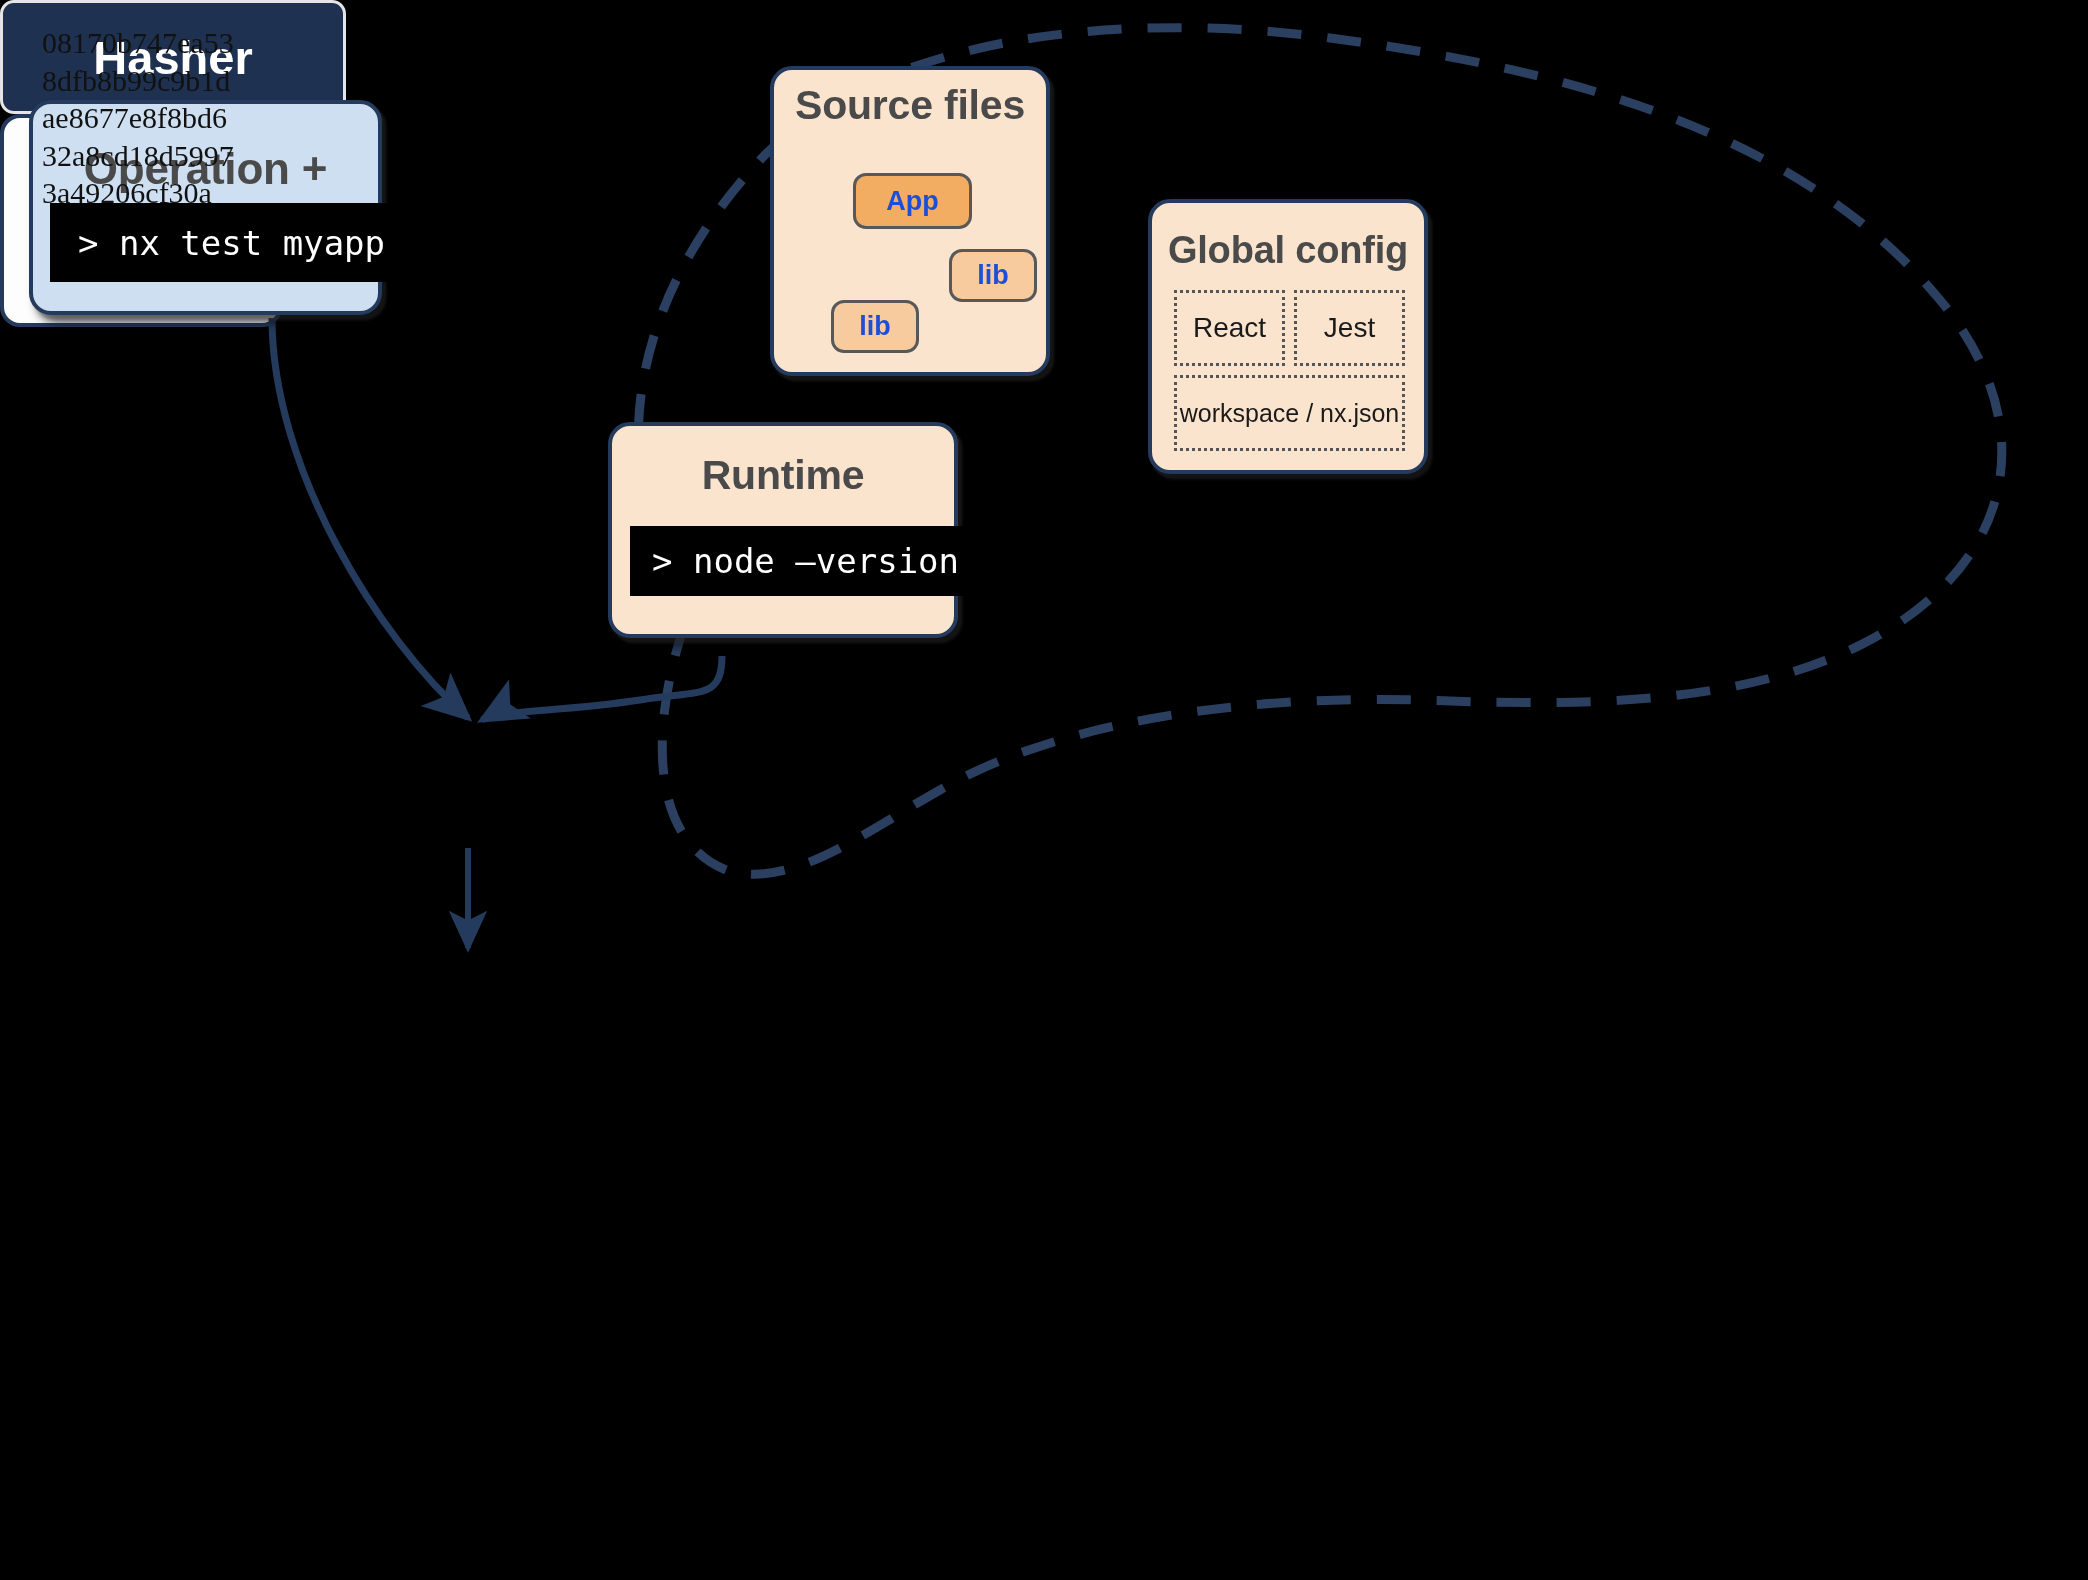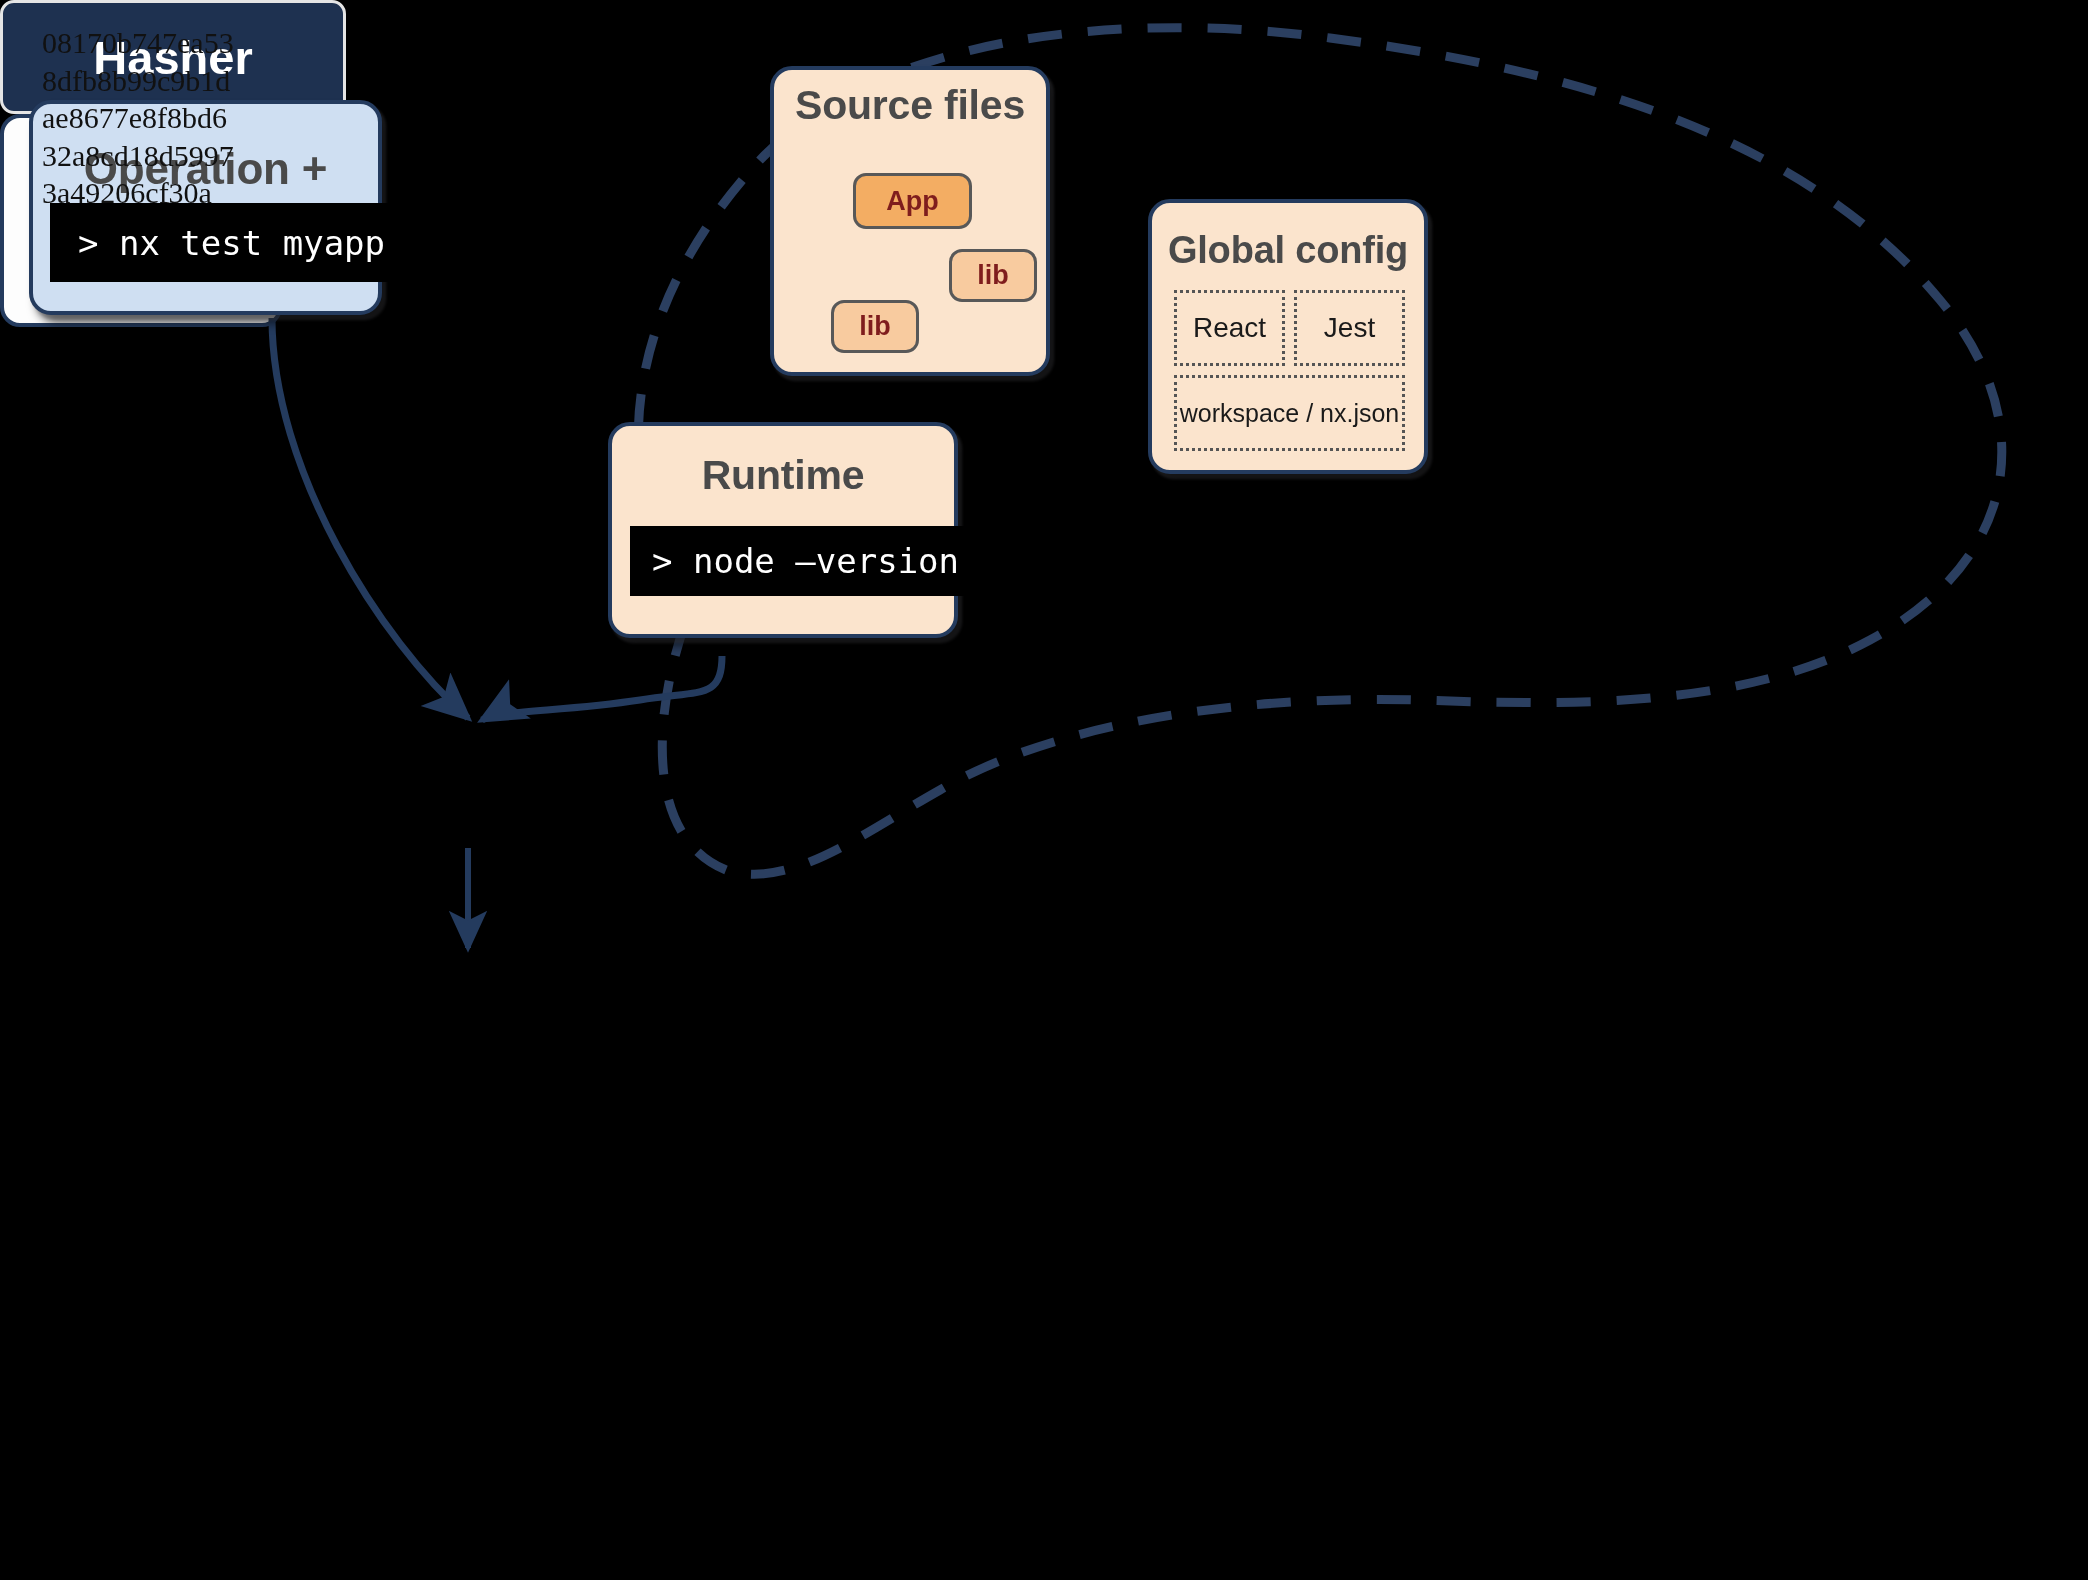--- a/index.html
+++ b/index.html
@@ -91,21 +91,21 @@
   }
   .node {
     position: absolute;
     box-sizing: border-box;
     border: 3px solid #585858;
     border-radius: 13px;
     display: flex;
     align-items: center;
     justify-content: center;
     font-weight: bold;
-    color: #7f1d1d;
+    color: #1d4ed8;
     font-size: 27px;
   }
   #node-app {
     left: 79px;
     top: 103px;
     width: 119px;
     height: 56px;
     background: #f3ad63;
   }
   #node-lib-right {

